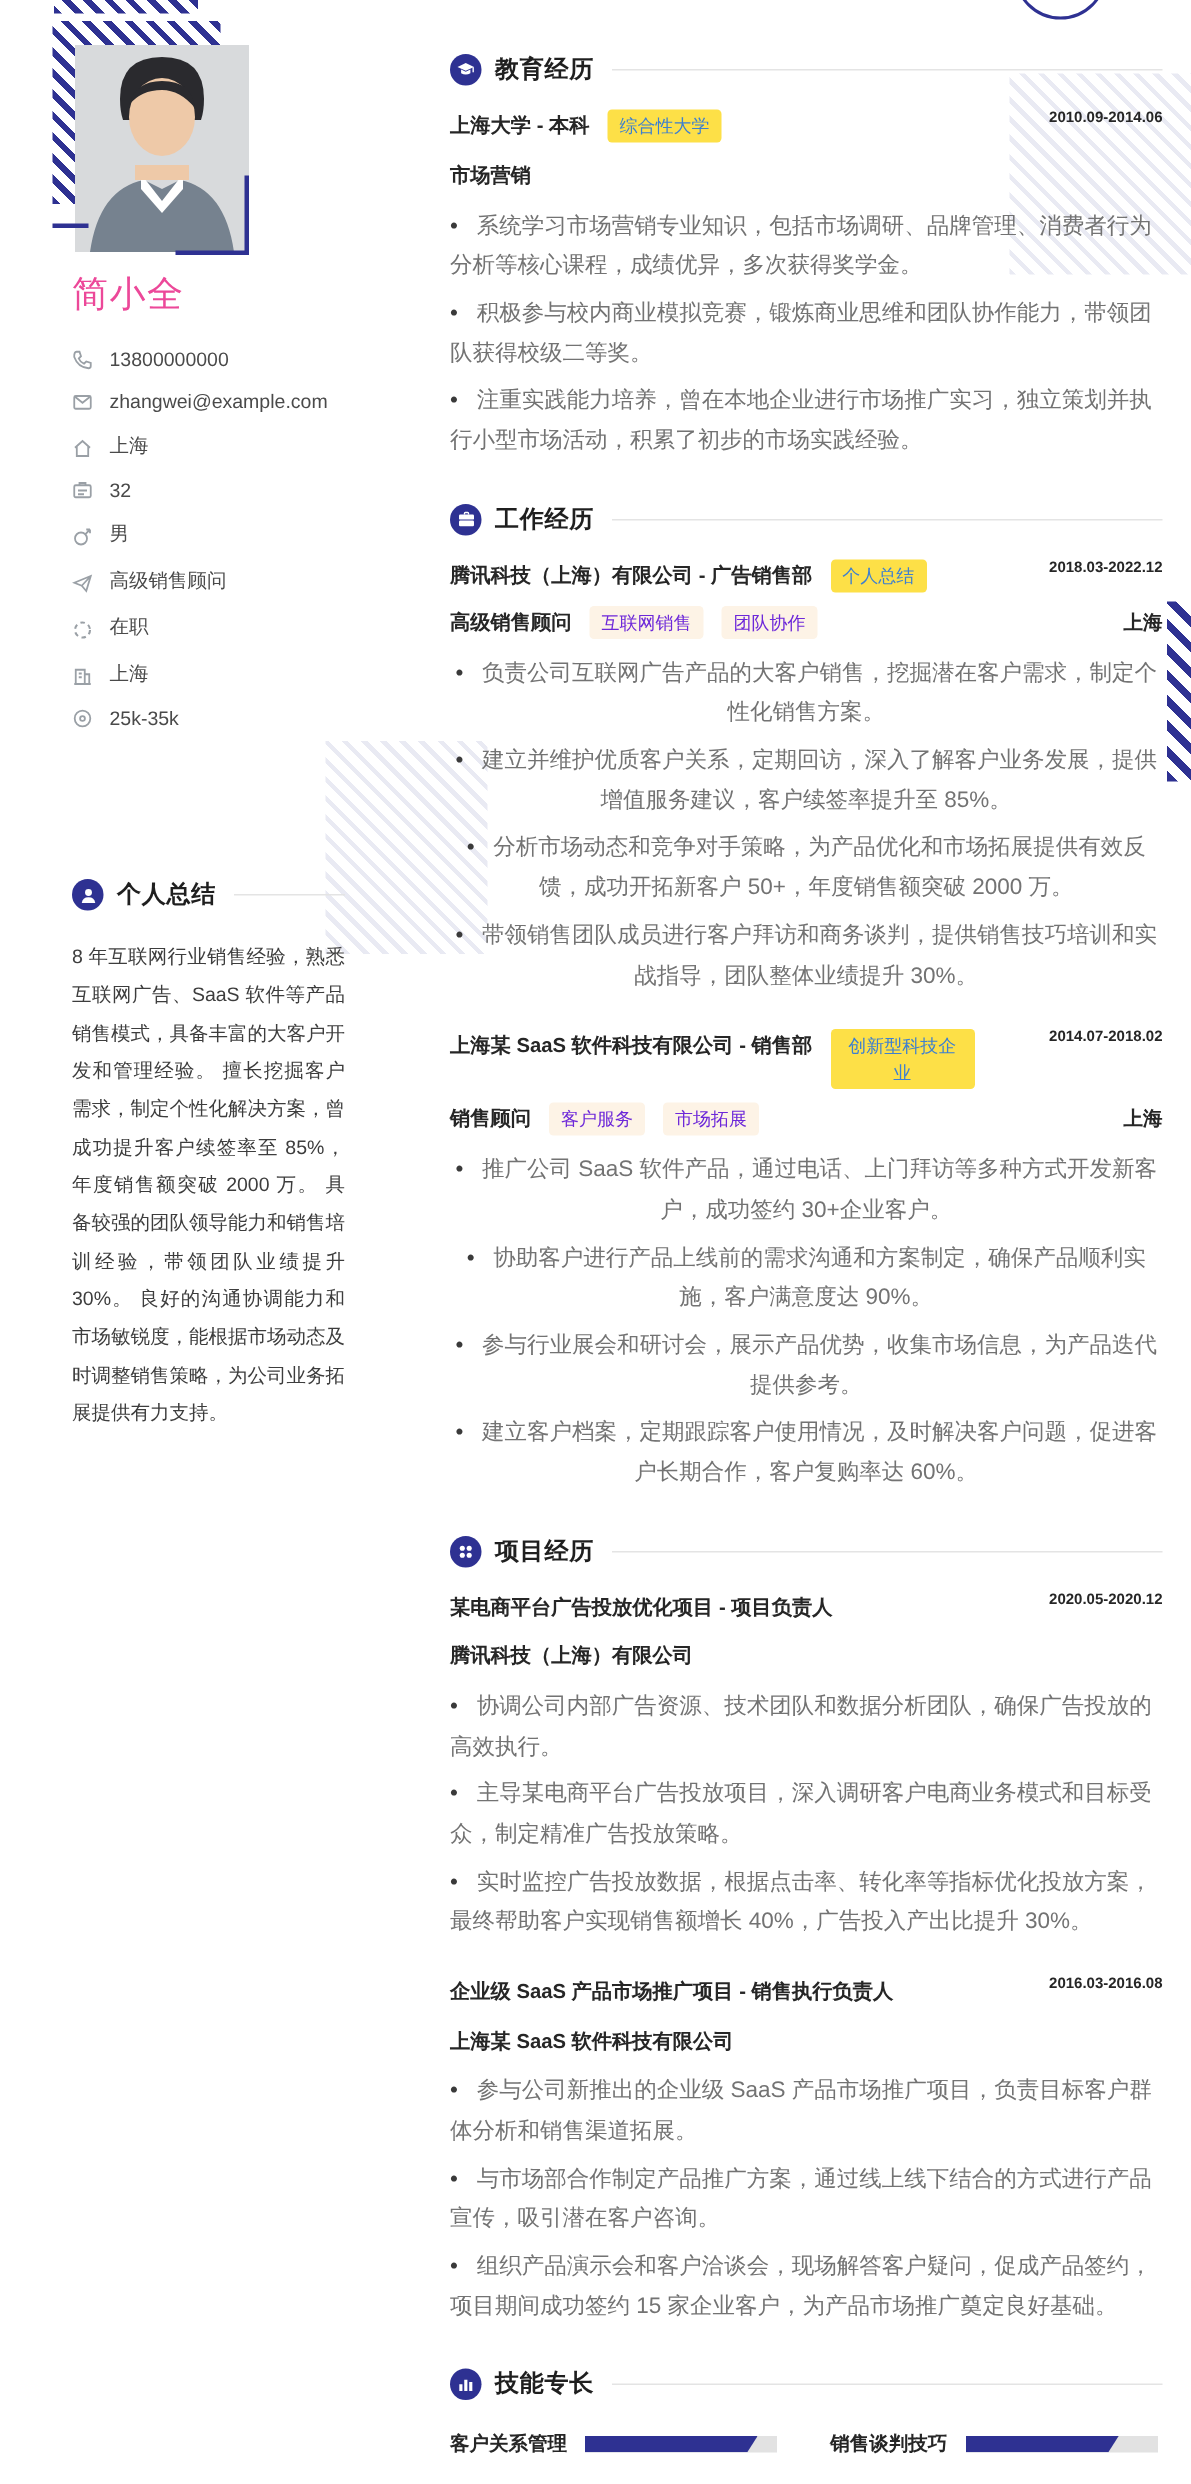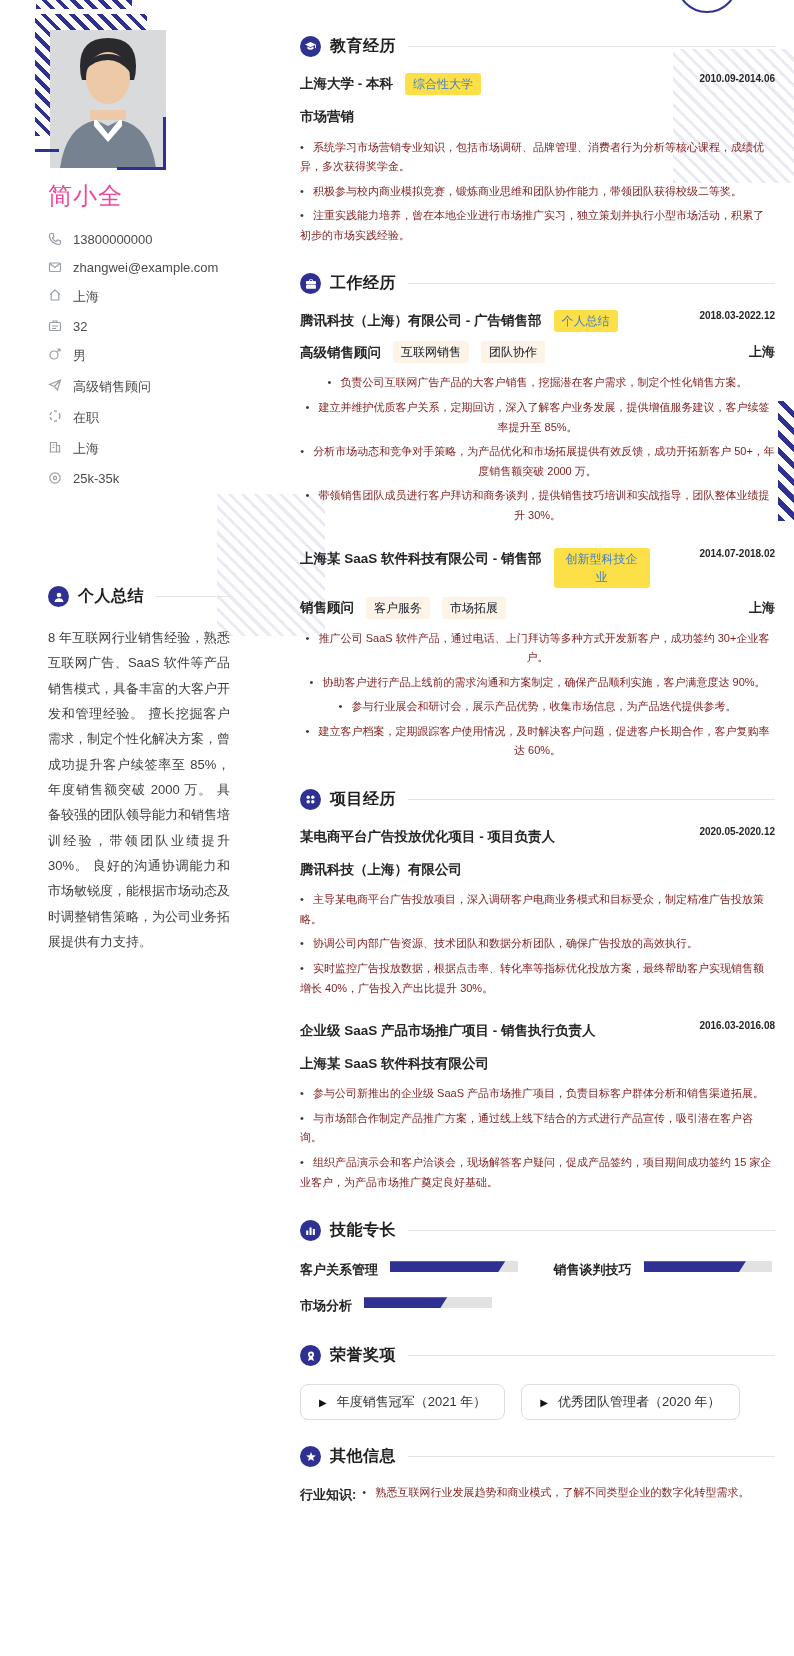--- a/index.html
+++ b/index.html
@@ -20,21 +20,21 @@
   .deco-bracket { position:absolute; left:117px; top:117px; width:49px; height:53px; border-right:3px solid #2e3192; border-bottom:3px solid #2e3192; }
   .deco-dash { position:absolute; left:35px; top:149px; width:24px; height:3px; background:#2e3192; }
 
   
   .photo { position:absolute; left:50px; top:30px; width:116px; height:138px; background:#d7d9db; overflow:hidden; }
 
   
   .sidebar { position:absolute; left:48px; top:180px; width:182px; z-index:2; }
   .name { font-size:24px; font-weight:normal; color:#ec4899; letter-spacing:1px; }
   .contacts { margin-top:20px; }
-  .contact-row { display:flex; align-items:flex-start; gap:11px; margin-bottom:13px; }
+  .contact-row { display:flex; align-items:flex-end; gap:11px; margin-bottom:13px; }
   .contact-row svg { flex:0 0 auto; }
   .contact-val { font-size:13px; color:#4a4a4a; word-break:break-all; }
 
   .summary { margin-top:100px; }
   .summary-text { margin-top:18px; font-size:13px; color:#3d3d3d; line-height:1.95; text-align:justify; }
 
   
   .sec-header { display:flex; align-items:center; }
   .sec-icon { width:21px; height:21px; border-radius:50%; background:#2e3192; display:flex; align-items:center; justify-content:center; flex:0 0 auto; }
   .sec-title { font-size:16px; font-weight:bold; color:#1f1f1f; margin-left:9px; letter-spacing:0.5px; }
@@ -44,28 +44,28 @@
   .main { position:absolute; left:300px; top:36px; width:475px; z-index:2; }
   .section { margin-bottom:24px; }
   .entry { margin-top:16px; }
   .entry-row { display:flex; align-items:flex-start; }
   .entry-title { font-size:13.5px; font-weight:bold; color:#262626; line-height:1.6; }
   .entry-date { margin-left:auto; padding-left:10px; font-size:10px; font-weight:bold; color:#262626; white-space:nowrap; }
   .entry-sub { display:flex; align-items:center; margin-top:9px; }
   .entry-loc { margin-left:auto; font-size:13px; font-weight:bold; color:#262626; }
   .tag { font-size:12px; padding:2px 8px; border-radius:3px; margin-left:12px; line-height:1.5; }
   .tag-blue { background:#fde047; color:#3d7fd0; max-width:96px; }
-  .tag-orange { background:#fdf3e6; color:#0f172a; }
+  .tag-orange { background:#fdf3e6; color:#6d28d9; }
   .bullets { margin-top:10px; }
-  .b { font-size:11px; color:#7f1d1d; line-height:1.78; margin-bottom:5px; }
+  .b { font-size:15px; color:#737373; line-height:1.78; margin-bottom:5px; }
   .b::before { content:"•\00a0\00a0\00a0"; color:#3a3a3a; }
 
   
   .skill-grid { display:grid; grid-template-columns:1fr 1fr; column-gap:32px; row-gap:18px; margin-top:20px; }
-  .skill-item { display:flex; }
+  .skill-item { display:flex; align-items:center; }
   .skill-label { font-size:13px; font-weight:bold; color:#262626; white-space:nowrap; margin-right:12px; }
   .skill-track { flex:1; height:11px; background:#e2e2e2; max-width:128px; }
   .skill-fill { height:100%; background:#2e3192; clip-path:polygon(0 0,100% 0,calc(100% - 7px) 100%,0 100%); }
 
   
   .honor-row { display:flex; gap:16px; margin-top:18px; }
   .honor-pill { display:flex; align-items:center; gap:10px; border:1px solid #ddd; border-radius:8px; padding:8px 18px; font-size:13px; color:#333; }
   .honor-arrow { font-size:10px; color:#111; }
 
   
@@ -278,22 +278,22 @@
 
       <div class="entry">
         <div class="entry-row">
           <span class="entry-title">某电商平台广告投放优化项目 - 项目负责人</span>
           <span class="entry-date">2020.05-2020.12</span>
         </div>
         <div class="entry-sub" style="margin-top:11px;">
           <span class="entry-title">腾讯科技（上海）有限公司</span>
         </div>
         <div class="bullets">
+          <div class="b">协调公司内部广告资源、技术团队和数据分析团队，确保广告投放的高效执行。</div>
           <div class="b">主导某电商平台广告投放项目，深入调研客户电商业务模式和目标受众，制定精准广告投放策略。</div>
-          <div class="b">协调公司内部广告资源、技术团队和数据分析团队，确保广告投放的高效执行。</div>
           <div class="b">实时监控广告投放数据，根据点击率、转化率等指标优化投放方案，最终帮助客户实现销售额增长 40%，广告投入产出比提升 30%。</div>
         </div>
       </div>
 
       <div class="entry" style="margin-top:22px;">
         <div class="entry-row">
           <span class="entry-title">企业级 SaaS 产品市场推广项目 - 销售执行负责人</span>
           <span class="entry-date">2016.03-2016.08</span>
         </div>
         <div class="entry-sub" style="margin-top:11px;">

